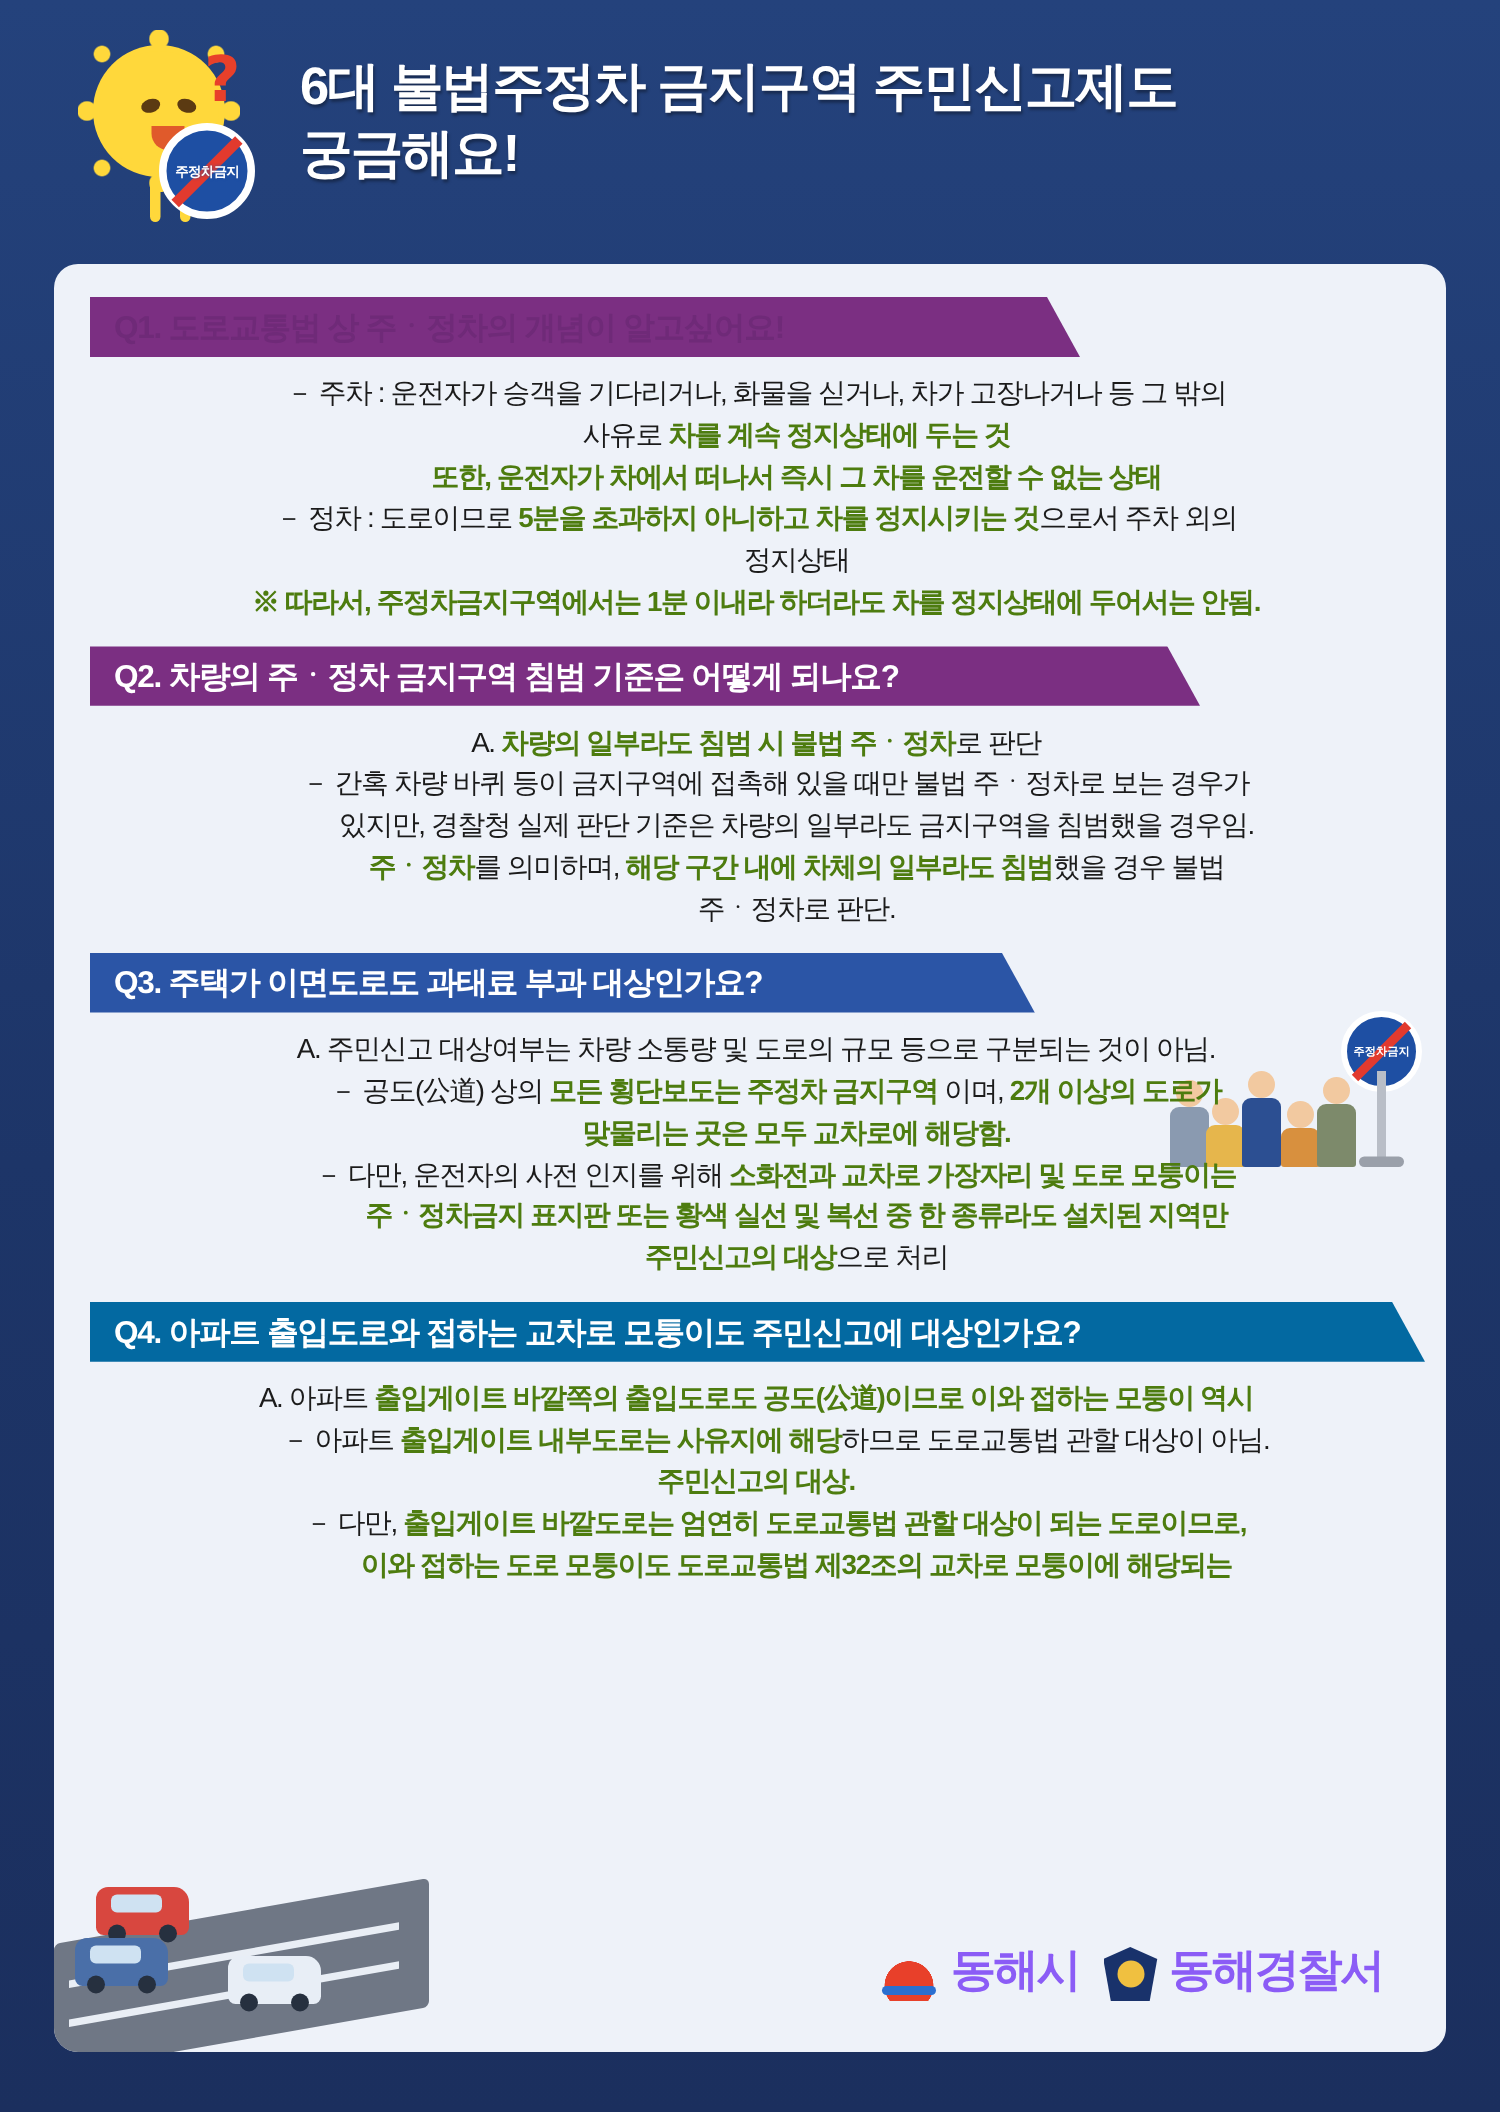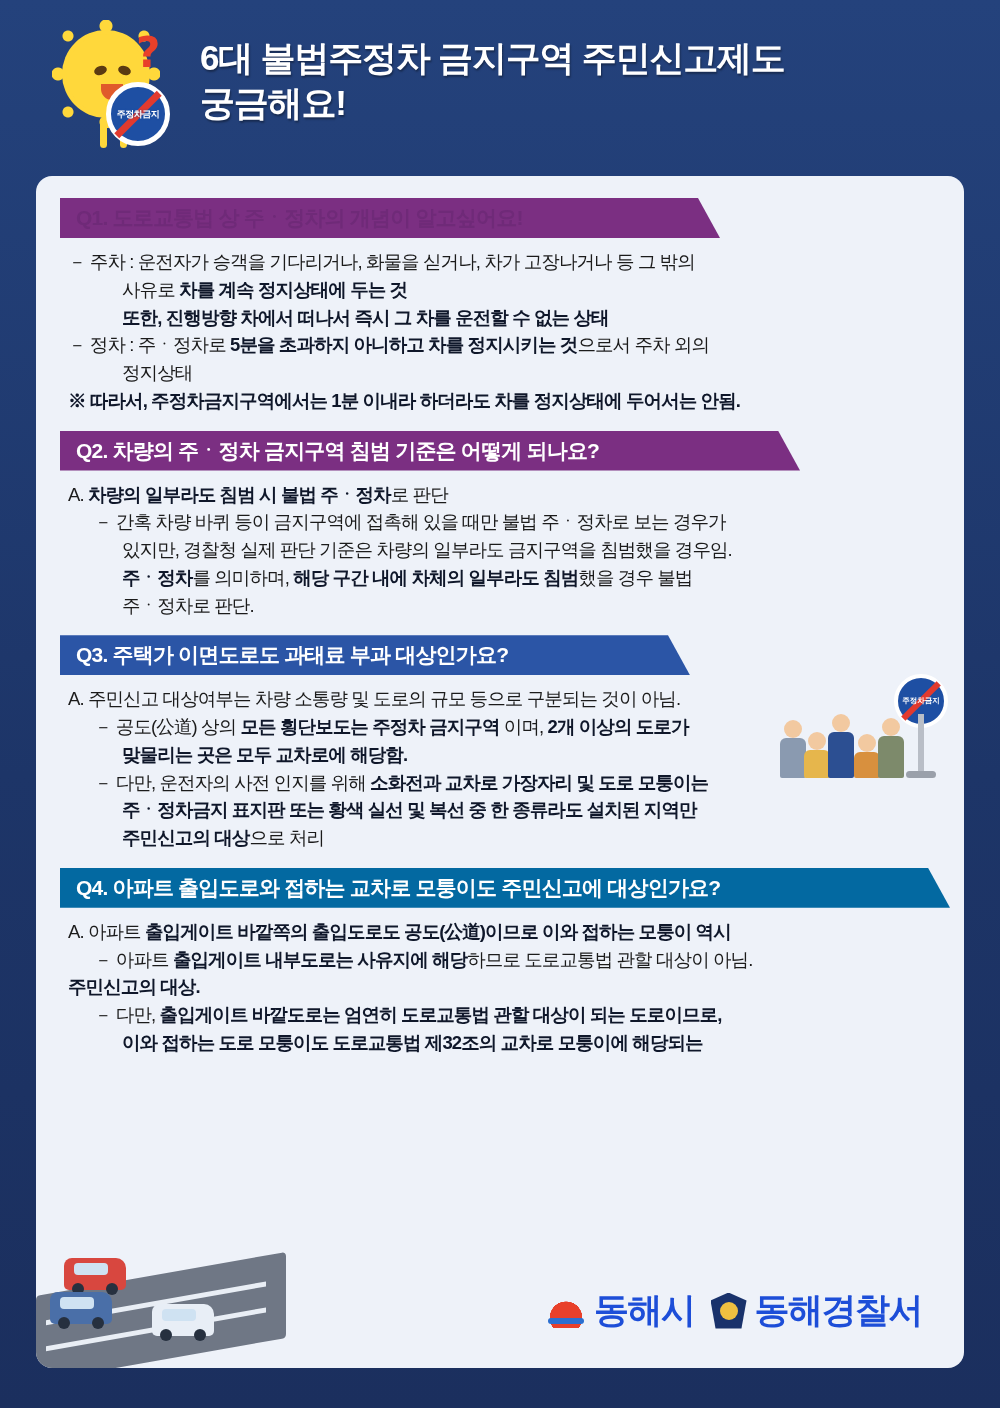--- a/index.html
+++ b/index.html
@@ -186,24 +186,25 @@
   .block {
     margin: 0 0 16px 0;
     position: relative;
   }
   .line {
     font-size: 18.5px;
     color: #1b1b1b;
     line-height: 1.5;
     letter-spacing: -0.9px;
     padding-left: 8px;
+    text-align: center;
   }
   .line.ind1 { padding-left: 34px; }
   .line.ind2 { padding-left: 62px; }
-  .navy { color: #0f172a; font-weight: bold; }
+  .navy { color: #4d7c0f; font-weight: bold; }
   .purple { color: #6f2a78; font-weight: bold; }
   
   .family {
     position: absolute;
     right: 14px;
     top: 492px;
     width: 170px;
     height: 110px;
   }
   .fig {
@@ -303,24 +304,24 @@
   .brandbar {
     position: absolute;
     right: 42px;
     bottom: 26px;
     display: flex;
     align-items: center;
     gap: 16px;
   }
   .brand {
     display: flex;
-    align-items: center;
+    align-items: flex-end;
     gap: 8px;
-    color: #1d4ed8;
-    font-size: 35px;
+    color: #8b5cf6;
+    font-size: 30px;
     font-weight: bold;
     letter-spacing: -1.5px;
   }
   .brand .mark-city {
     width: 40px; height: 34px;
     background: radial-gradient(circle at 50% 70%, #e8402a 0 52%, transparent 53%);
     position: relative;
   }
   .brand .mark-city::after {
     content: "";
@@ -401,22 +402,22 @@
         <div class="pole"></div>
         <div class="base"></div>
       </div>
     </div>
 
     <div class="block">
       <div class="qbar purple">Q1. 도로교통법 상 주ㆍ정차의 개념이 알고싶어요!</div>
       <div class="qa-body">
           <div class="line"><span>－ 주차 : 운전자가 승객을 기다리거나, 화물을 싣거나, 차가 고장나거나 등 그 밖의</span></div>
           <div class="line ind2"><span>사유로 </span><span class="navy">차를 계속 정지상태에 두는 것</span></div>
-          <div class="line ind2"><span class="navy">또한, </span><span class="navy">진행방향 차에서 떠나서 즉시 그 차를 운전할 수 없는 상태</span></div>
-          <div class="line"><span>－ 정차 : 주ㆍ정차로 </span><span class="navy">5분을 초과하지 아니하고 차를 정지시키는 것</span><span>으로서 주차 외의</span></div>
+          <div class="line ind2"><span class="navy">또한, </span><span class="navy">운전자가 차에서 떠나서 즉시 그 차를 운전할 수 없는 상태</span></div>
+          <div class="line"><span>－ 정차 : 도로이므로 </span><span class="navy">5분을 초과하지 아니하고 차를 정지시키는 것</span><span>으로서 주차 외의</span></div>
           <div class="line ind2"><span>정지상태</span></div>
           <div class="line"><span class="navy">※ 따라서, 주정차금지구역에서는 1분 이내라 하더라도 차를 정지상태에 두어서는 안됨.</span></div>
         </div>
     </div>
 
     <div class="block">
       <div class="qbar purple2">Q2. 차량의 주ㆍ정차 금지구역 침범 기준은 어떻게 되나요?</div>
       <div class="qa-body">
           <div class="line"><span>A. </span><span class="navy">차량의 일부라도 침범 시 불법 주ㆍ정차</span><span>로 판단</span></div>
           <div class="line ind1"><span>－ 간혹 차량 바퀴 등이 금지구역에 접촉해 있을 때만 불법 주ㆍ정차로 보는 경우가</span></div>

